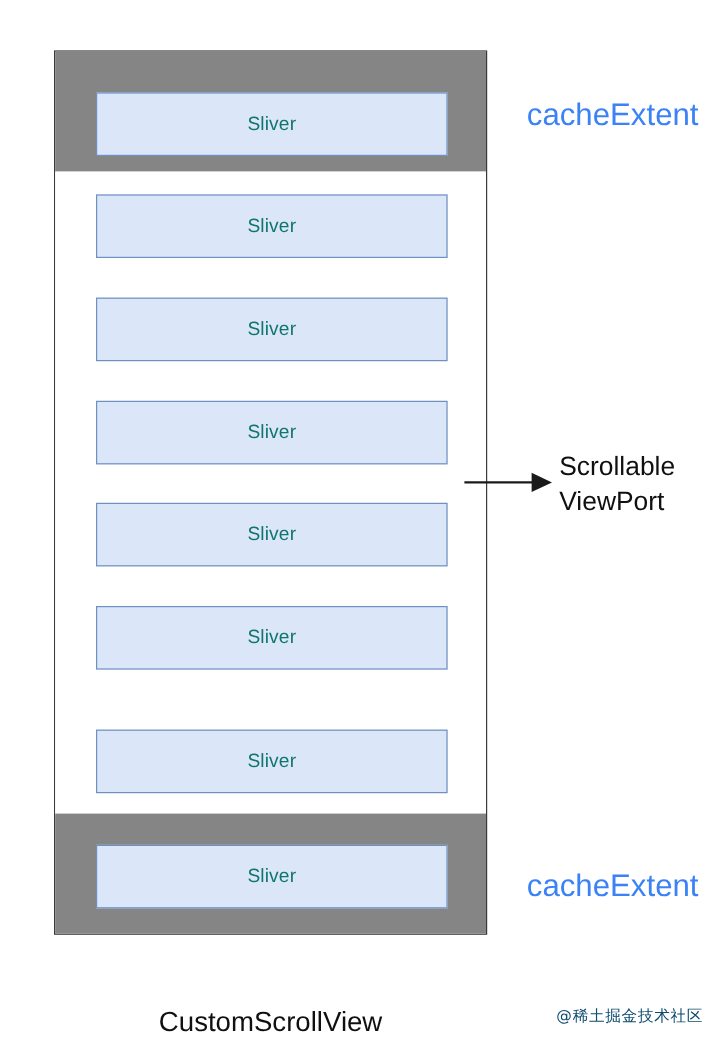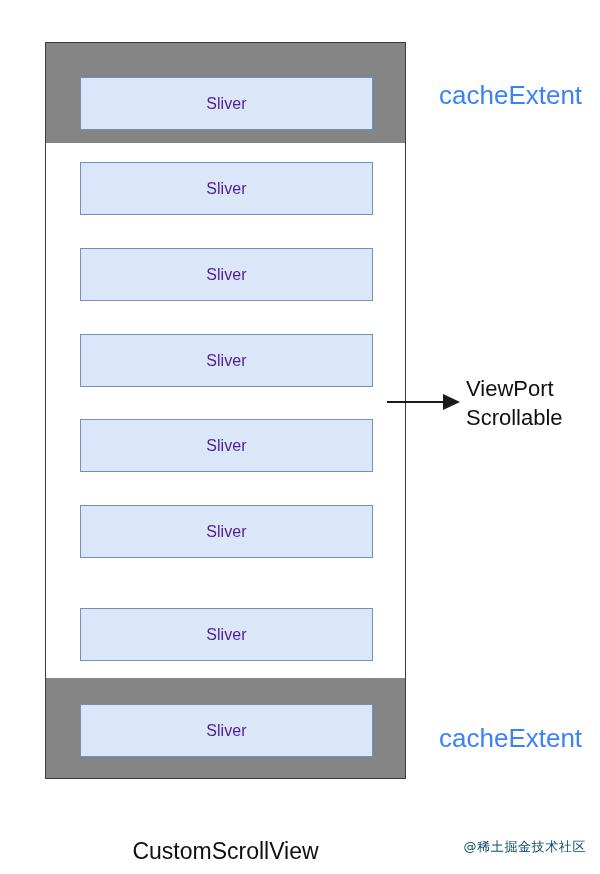--- a/index.html
+++ b/index.html
@@ -51,21 +51,21 @@
     position: absolute;
     left: 34px;
     width: 293px;
     height: 53px;
     box-sizing: border-box;
     background: #dce6f9;
     border: 1.5px solid #6e91c0;
     display: flex;
     align-items: center;
     justify-content: center;
-    color: #4c1d95;
+    color: #0f766e;
     font-size: 16px;
     letter-spacing: .1px;
   }
 
   
   .side-label {
     position: absolute;
     color: #3b82f6;
     font-size: 26px;
     white-space: nowrap;
@@ -159,19 +159,19 @@
 <div class="side-label" id="label-cache-top">cacheExtent</div>
 
 <div class="side-label" id="label-cache-bottom">cacheExtent</div>
 
 <svg id="viewport-arrow" viewBox="0 0 74 24">
   <line x1="1" y1="12" x2="60" y2="12" stroke="#1a1a1a" stroke-width="2"></line>
   <polygon points="57,4 74,12 57,20" fill="#1a1a1a"></polygon>
 </svg>
 
 <div id="label-viewport">
+  <div>Scrollable</div>
   <div>ViewPort</div>
-  <div>Scrollable</div>
 </div>
 
 <div id="caption-customscrollview">CustomScrollView</div>
 
 <div id="watermark">@稀土掘金技术社区</div>
 
 </body></html>

